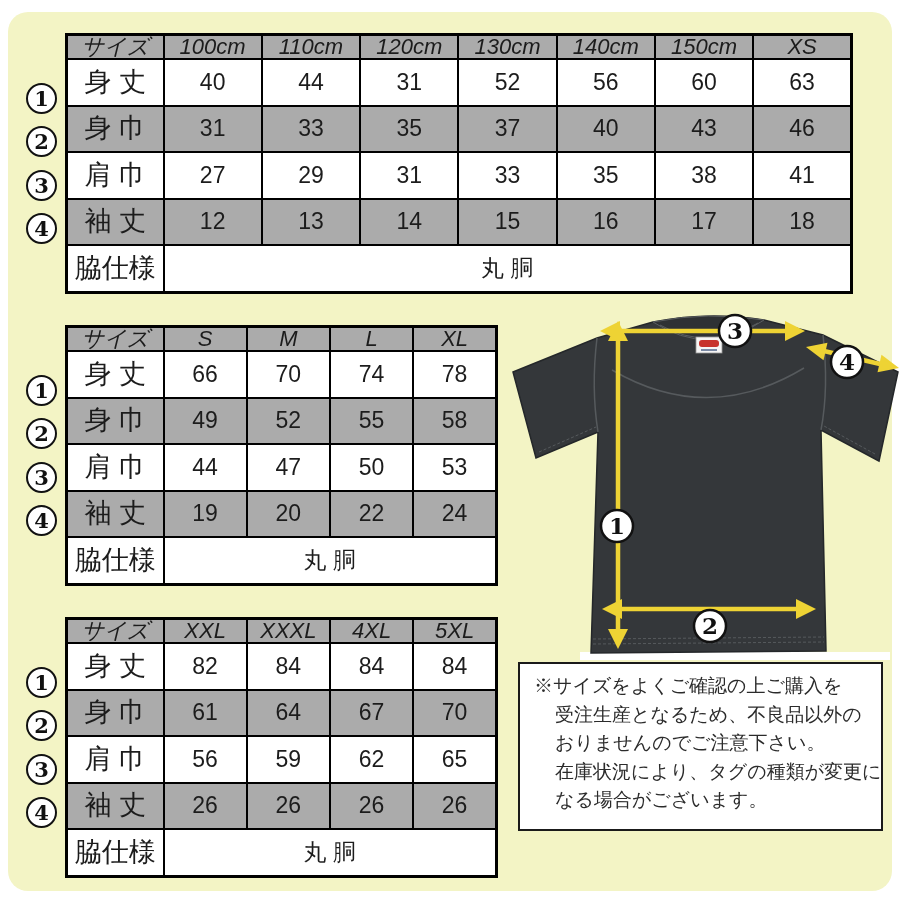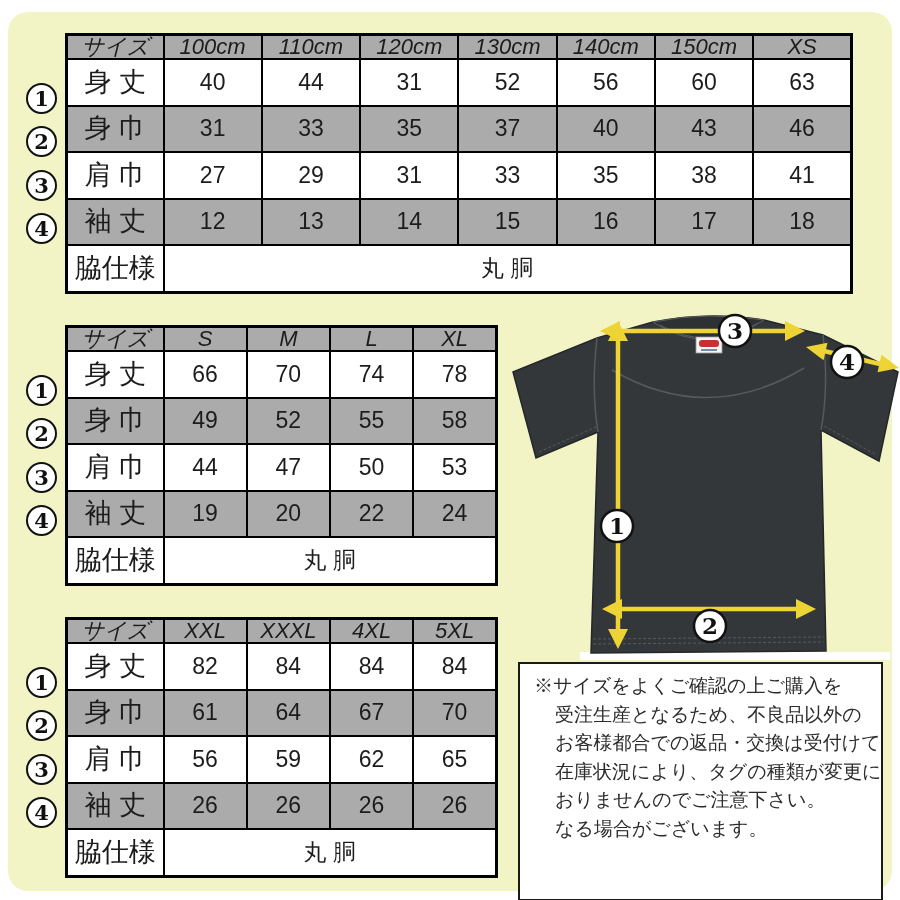--- a/index.html
+++ b/index.html
@@ -36,21 +36,21 @@
   
   .circle-badge{
     position:absolute;left:-39px;width:27px;height:27px;border:2px solid #111;
     border-radius:50%;background:#fff;display:flex;align-items:center;justify-content:center;
     font-family:"DejaVu Serif", serif;font-size:21px;font-weight:600;color:#111;
   }
   
   .shirt-figure{position:absolute;left:500px;top:308px;width:400px;height:352px;}
   
   .note-box{
-    position:absolute;left:518px;top:662px;width:365px;height:239px;
+    position:absolute;left:518px;top:662px;width:365px;height:169px;
     background:#ffffff;border:2px solid #1a1a1a;box-sizing:border-box;
     padding:8px 8px 0 14px;
   }
   .note-line{
     font-size:19px;line-height:28.5px;color:#2b2b2b;white-space:nowrap;
   }
   .note-line.cont{text-indent:21px;}
 </style>
 </head>
 <body>
@@ -316,18 +316,17 @@
           <circle cx="347" cy="54" r="16" fill="#fff" stroke="#111" stroke-width="2.5"></circle>
           <text x="347" y="62">4</text>
         </g>
       </g>
     </svg>
   </div>
 
   <div class="note-box">
       <div class="note-line first">※サイズをよくご確認の上ご購入を</div>
       <div class="note-line cont">受注生産となるため、不良品以外の</div>
-      <div class="note-line cont">お客様都合での返品・交換は受付けて</div>
+      <div class="note-line cont">おりませんのでご注意下さい。</div>
       <div class="note-line cont">在庫状況により、タグの種類が変更に</div>
-      <div class="note-line cont">おりませんのでご注意下さい。</div>
       <div class="note-line cont">なる場合がございます。</div>
     </div>
 </div>
 
 </body></html>

